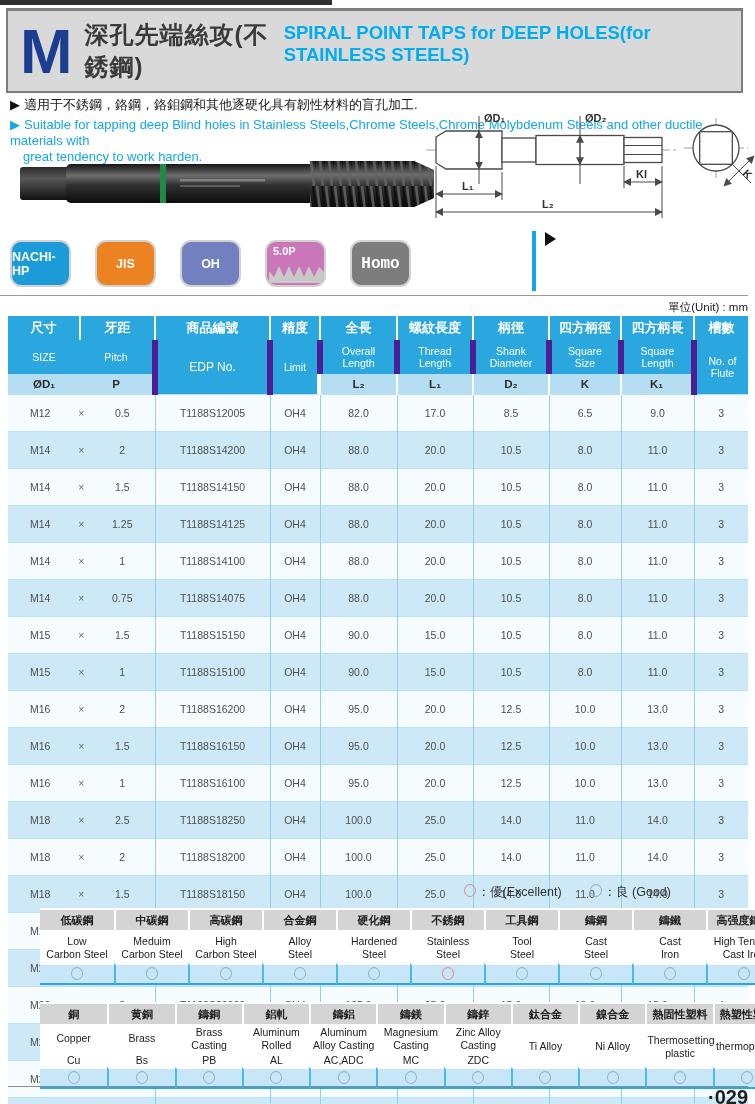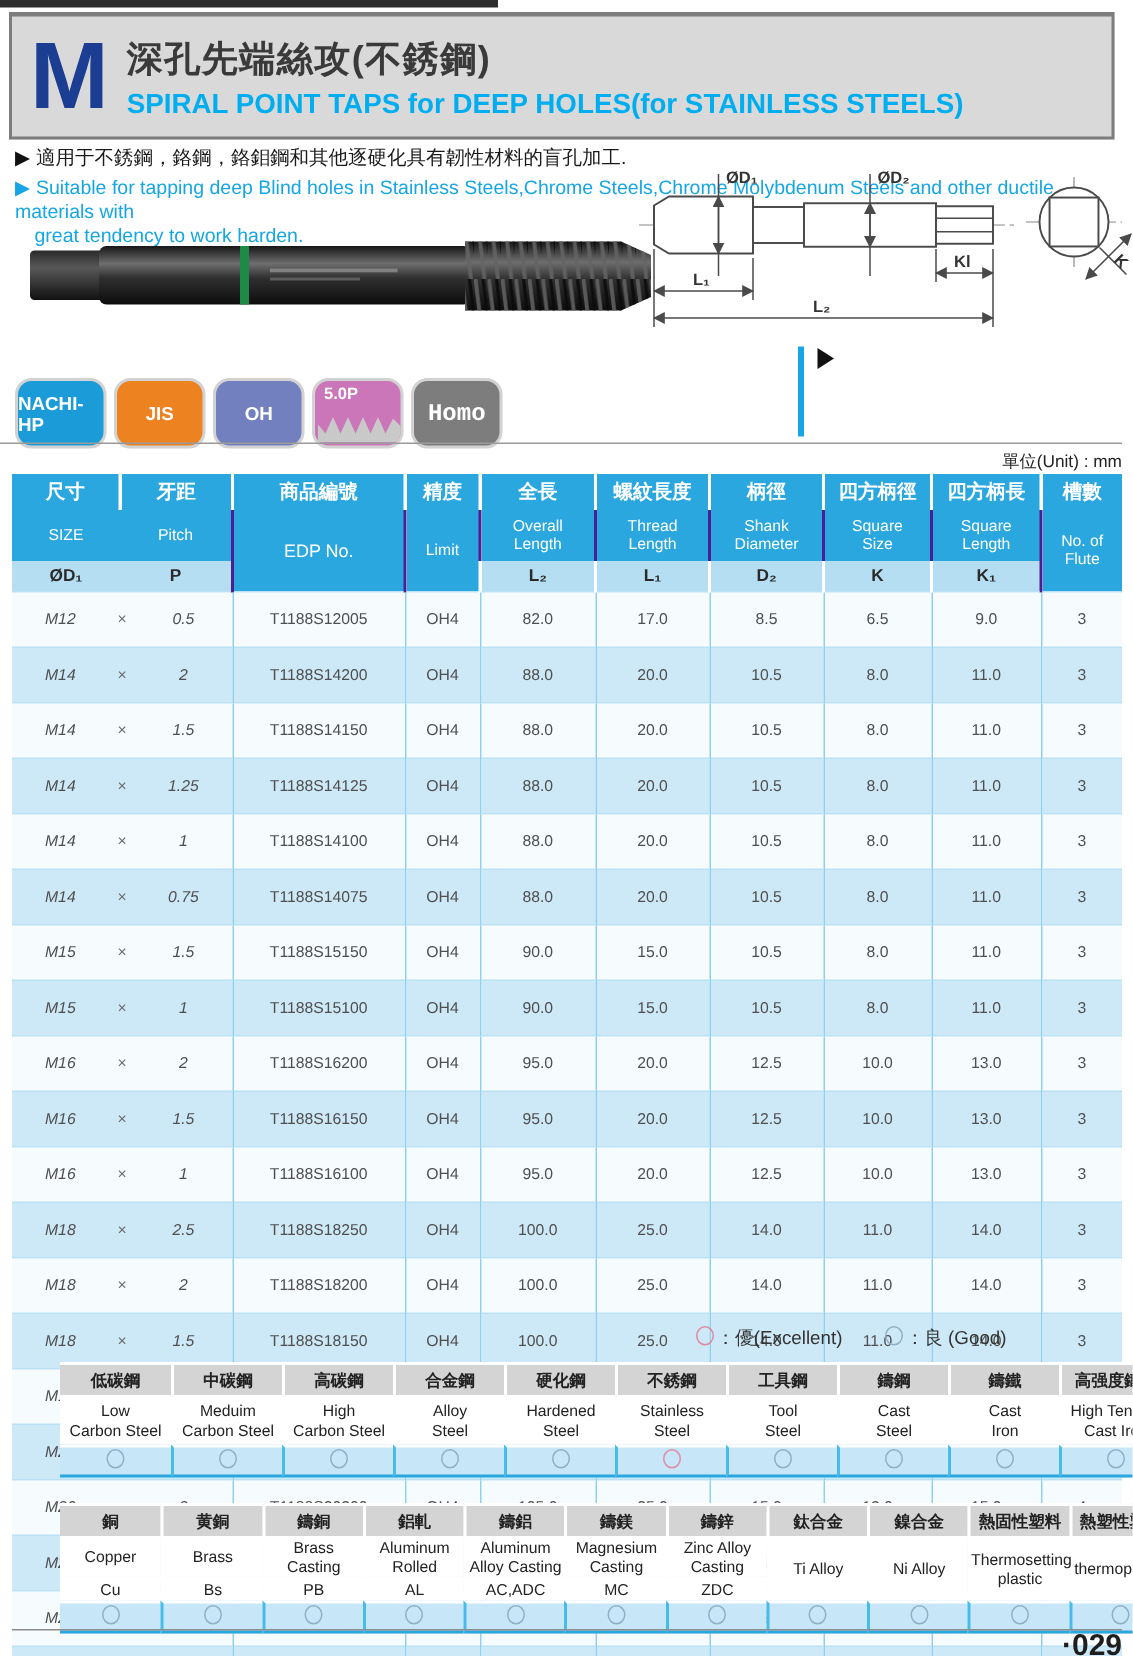--- a/index.html
+++ b/index.html
@@ -5,63 +5,63 @@
   html,body{margin:0;padding:0;background:#fff;}
   body{font-family:"Liberation Sans","DejaVu Sans",sans-serif;width:755px;height:1104px;position:relative;overflow:hidden;color:#333;}
   .abs{position:absolute;}
 
   
   .top-strip{left:0;top:0;width:332px;height:5px;background:#2e2e2e;}
 
   
   .banner{left:6px;top:8px;width:733px;height:80px;background:#d9d9d9;border:2px solid #7d7d7d;border-top-width:3px;display:flex;align-items:center;}
   .m-letter{font-size:63px;font-weight:900;color:#1c3e92;line-height:70px;margin:0 14px 0 12px;letter-spacing:-2px;}
-  .banner-titles{display:flex;flex-direction:column;justify-content:center;}
+  .banner-titles{display:flex;justify-content:center;}
   .title-zh{font-size:24px;font-weight:700;color:#3a3a3a;letter-spacing:1px;}
   .title-en{font-size:18.5px;font-weight:700;color:#00aeef;margin-top:3px;}
 
   
   .intro{left:10px;top:97px;width:740px;font-size:13px;line-height:16px;}
   .intro .zh{color:#1a1a1a;margin-bottom:4px;}
   .intro .en{color:#15a6e6;}
   .intro .en2{color:#15a6e6;padding-left:13px;}
   .bullet{color:#111;margin-right:4px;}
   .bullet.blue{color:#15a6e6;}
 
   
   .photo{left:10px;top:136px;}
   .diagram{left:424px;top:106px;}
   .diagram text{font-size:11px;fill:#333;font-weight:600;}
   .diagram .dim{stroke:#4a4a4a;stroke-width:1;fill:none;}
   .diagram .part{stroke:#4a4a4a;stroke-width:1.3;fill:#fff;}
   .diagram .cl{stroke:#8a8a8a;stroke-width:0.8;stroke-dasharray:14 3 3 3;fill:none;}
 
   
-  .badges{left:10px;top:240px;display:flex;gap:5px;margin-top:12px;}
+  .badges{left:10px;top:240px;display:flex;gap:24px;}
   .badge{width:61px;height:47px;border-radius:11px;border:2.5px solid #d2d2d2;display:flex;align-items:center;justify-content:center;color:#fff;font-weight:700;font-size:12.5px;position:relative;box-sizing:border-box;overflow:hidden;}
   .badge.p50 span.lbl{position:absolute;top:3px;left:6px;font-size:11px;}
   .badge.homo{font-size:16px;}
   .vbar{left:532px;top:231px;width:4px;height:60px;background:#18a5e6;}
   .tri{left:545px;top:232px;width:0;height:0;border-left:11px solid #111;border-top:7px solid transparent;border-bottom:7px solid transparent;}
 
   .rule1{left:0;top:295px;width:748px;height:0;border-top:1.5px solid #9a9a9a;}
   .unit{left:0;top:300px;width:748px;text-align:right;font-size:11.5px;color:#222;}
 
   
   .maintab{left:8px;top:316px;width:740px;border-collapse:collapse;table-layout:fixed;border-bottom:2px solid #2aa7de;}
   .maintab td{padding:0;text-align:center;overflow:hidden;white-space:pre-line;}
   .h-zh td{background:#2aa7de;color:#fff;font-size:13px;font-weight:700;height:24px;border-left:2px solid #fff;}
-  .h-en td{background:#2aa7de;color:#fff;font-size:10.5px;height:34px;line-height:12px;border-left:2px solid #4c1d95;}
+  .h-en td{background:#2aa7de;color:#fff;font-size:10.5px;height:34px;line-height:12px;border-left:6px solid #4c1d95;}
   .h-sym td{background:#b5def2;color:#2b2b2b;font-size:11.5px;font-weight:700;height:20px;border-left:2px solid #fff;}
   .maintab tr td:first-child{border-left:none;}
   td.nodiv{border-left:none !important;}
   .r-white td{background:#f6fbfe;}
   .r-blue td{background:#cde9f7;}
   .maintab tbody td{height:17px;font-size:10.5px;color:#4f4f4f;border-left:1px solid #8fd0ee;border-top:1px solid #b9e2f4;}
-  .maintab tbody tr td:first-child{border-left:none;font-style:italic;}
+  .maintab tbody tr td:first-child{border-left:none;}
   .size-cell{display:flex;align-items:center;}
   .size-cell .sz{width:44%;text-align:center;}
   .size-cell .xm{width:12%;text-align:center;color:#6a6a6a;}
   .size-cell .pt{width:44%;text-align:center;}
 
   
   .legend{left:0;top:884px;width:671px;display:flex;justify-content:flex-end;gap:28px;font-size:12.5px;color:#333;align-items:center;}
   .circle{display:inline-block;width:10px;height:11px;border-radius:50%;border:1.6px solid var(--good,#8fb0c6);vertical-align:-1px;background:transparent;}
   .circle.excellent{border-color:var(--exc,#e08aa2);}
   .legend .circle{margin-right:2px;}

